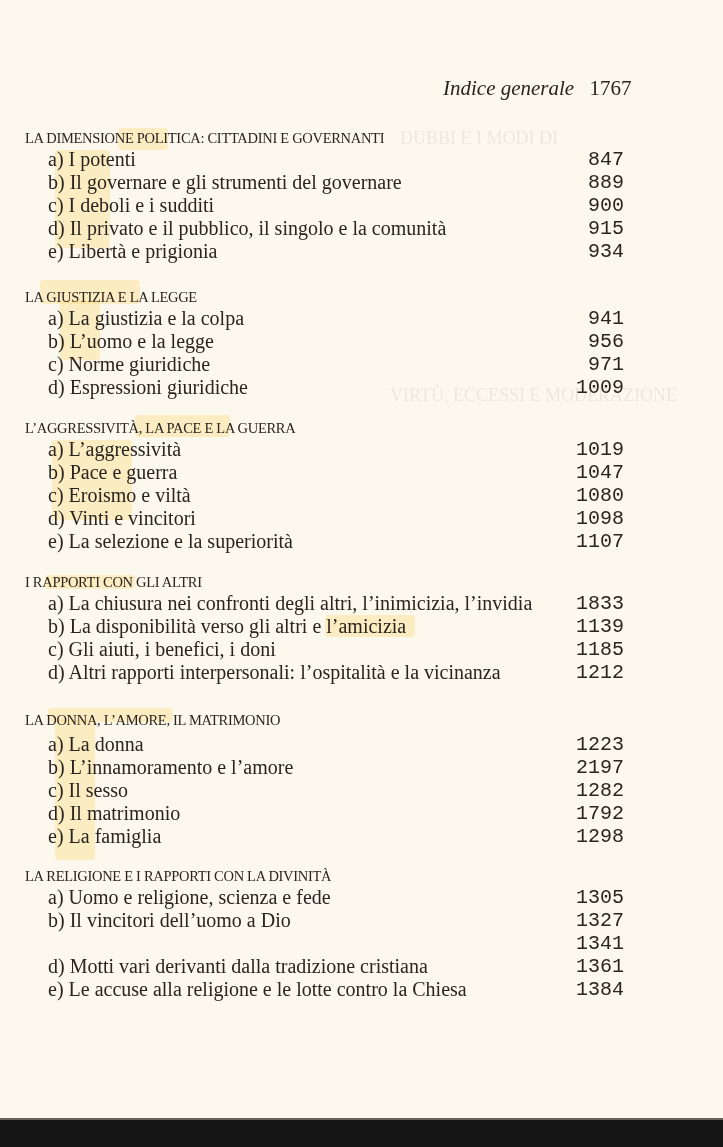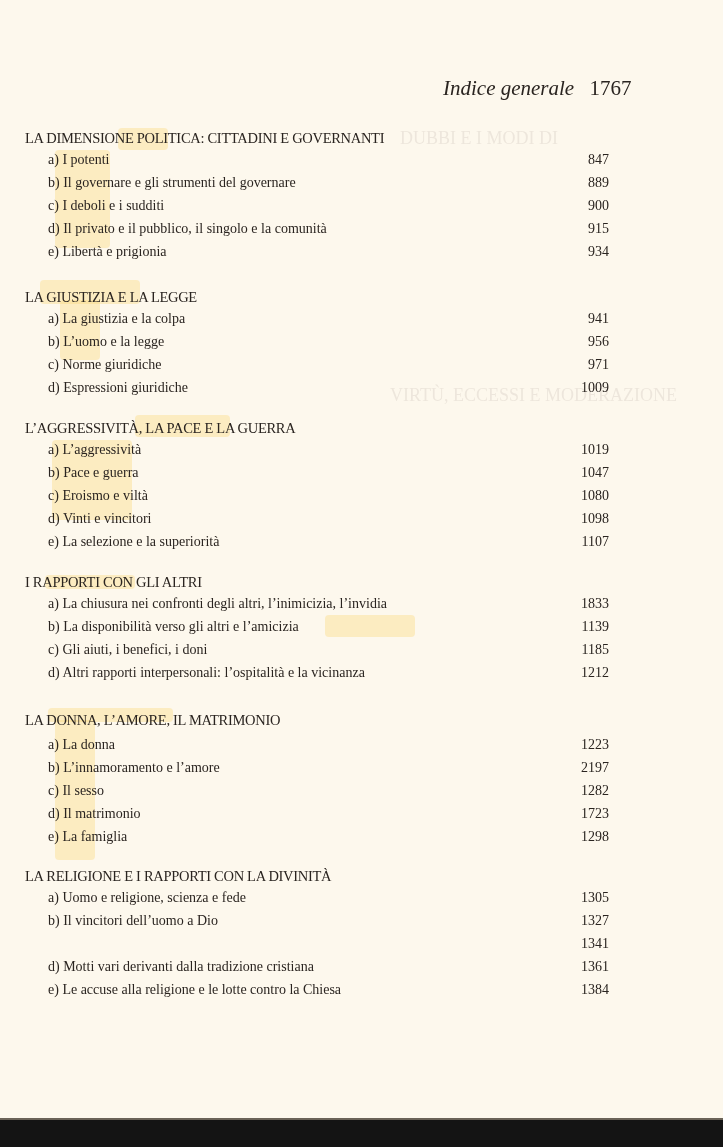--- a/index.html
+++ b/index.html
@@ -9,22 +9,22 @@
     font-family:"DejaVu Serif", "Liberation Serif", serif;
     color:#2a2420;
   }
   .page { position:absolute; left:0; top:0; width:723px; height:1122px; background:#fdf8ed; }
   .bottom-bar { position:absolute; left:0; top:1118px; width:723px; height:29px; background:#141414; border-top:2px solid #6b6358; }
   .running-head { position:absolute; top:76px; left:443px; font-family:"Liberation Serif", serif; font-size:21px; }
   .running-head .title { font-style:italic; }
   .running-head .pnum { margin-left:10px; }
   .section { position:absolute; left:25px; width:600px; font-family:"Liberation Serif", serif; }
   .section-title { font-size:14.5px; letter-spacing:-0.3px; height:20px; line-height:20px; }
-  .entry { position:relative; height:23px; line-height:23px; font-size:14px; padding-left:23px; }
-  .entry .num { position:absolute; right:16px; top:0; }
+  .entry { position:relative; height:23px; line-height:23px; font-size:20px; padding-left:23px; }
+  .entry .num { position:absolute; right:1px; top:0;font-family:Liberation Mono, monospace; }
   .hl { position:absolute; background:rgba(250,215,120,0.38); border-radius:4px; }
   .ghost { position:absolute; color:rgba(120,110,100,0.12); font-family:"Liberation Serif", serif; font-size:18px; }
 </style>
 </head>
 <body>
 
 <div class="page">
 
   <div class="hl" style="left:118px;top:128px;width:50px;height:22px;"></div>
   <div class="hl" style="left:55px;top:150px;width:55px;height:98px;"></div>
@@ -77,21 +77,21 @@
     <div class="entry"><span>b) La disponibilità verso gli altri e l’amicizia</span><span class="num">1139</span></div>
     <div class="entry"><span>c) Gli aiuti, i benefici, i doni</span><span class="num">1185</span></div>
     <div class="entry"><span>d) Altri rapporti interpersonali: l’ospitalità e la vicinanza</span><span class="num">1212</span></div>
   </div>
 
   <div class="section" style="top:710px;">
     <div class="section-title">LA DONNA, L’AMORE, IL MATRIMONIO</div>
     <div class="entry" style="margin-top:3px;"><span>a) La donna</span><span class="num">1223</span></div>
     <div class="entry"><span>b) L’innamoramento e l’amore</span><span class="num">2197</span></div>
     <div class="entry"><span>c) Il sesso</span><span class="num">1282</span></div>
-    <div class="entry"><span>d) Il matrimonio</span><span class="num">1723</span></div>
+    <div class="entry"><span>d) Il matrimonio</span><span class="num">1792</span></div>
     <div class="entry"><span>e) La famiglia</span><span class="num">1298</span></div>
   </div>
 
   <div class="section" style="top:866px;">
     <div class="section-title">LA RELIGIONE E I RAPPORTI CON LA DIVINITÀ</div>
     <div class="entry"><span>a) Uomo e religione, scienza e fede</span><span class="num">1305</span></div>
     <div class="entry"><span>b) Il vincitori dell’uomo a Dio</span><span class="num">1327</span></div>
     <div class="entry"><span class="num">1341</span></div>
     <div class="entry"><span>d) Motti vari derivanti dalla tradizione cristiana</span><span class="num">1361</span></div>
     <div class="entry"><span>e) Le accuse alla religione e le lotte contro la Chiesa</span><span class="num">1384</span></div>

